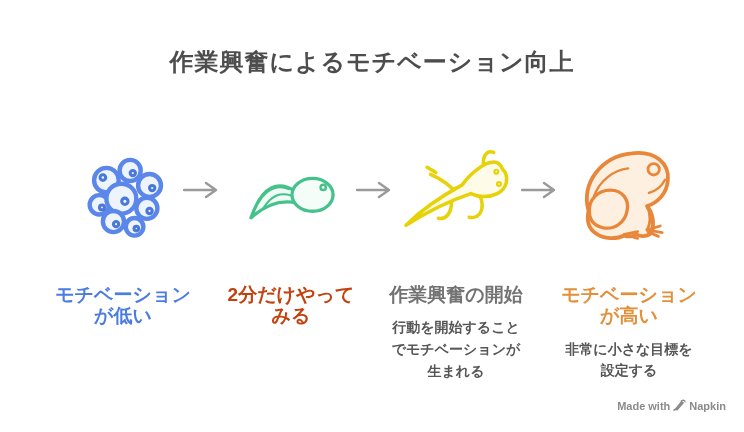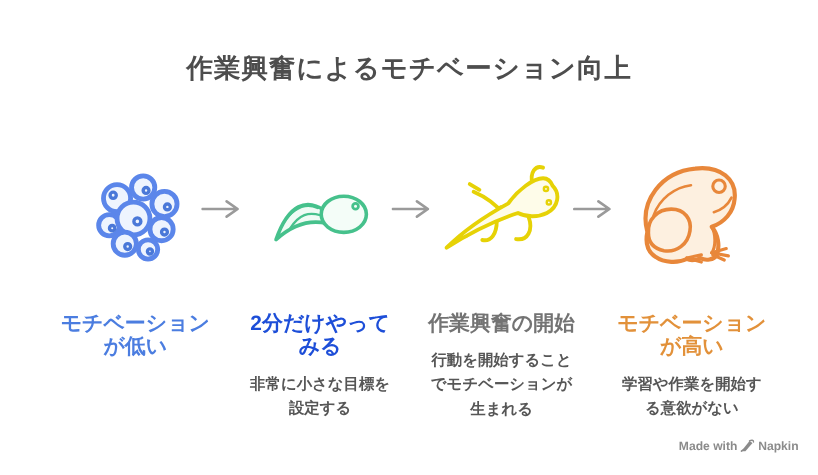--- a/index.html
+++ b/index.html
@@ -20,21 +20,21 @@
   .stage-text{position:absolute;top:284px;width:160px;text-align:center;}
   .stage-heading{
     font-size:19px;font-weight:700;line-height:1.12;
     max-width:142px;margin:0 auto;
   }
   .stage-body{
     font-size:14px;font-weight:700;line-height:1.55;color:#565656;
     max-width:130px;margin:12px auto 0 auto;
   }
   .c-blue{color:#4b7de0;}
-  .c-green{color:#1d4ed8;}
+  .c-green{color:#c2410c;}
   .c-yellow{color:#737373;}
   .c-orange{color:#e2913a;}
 
   .watermark{
     position:absolute;right:18px;top:399px;
     display:flex;align-items:center;gap:3px;
     font-size:11px;font-weight:700;color:#8b8b8b;
   }
   .watermark .logo{display:flex;align-items:center;}
 </style>
@@ -134,31 +134,30 @@
       </g>
     </svg>
   </div>
 
   <div class="stage-text" style="left:43px;">
     <div class="stage-heading c-blue">モチベーションが低い</div>
   </div>
 
   <div class="stage-text" style="left:211px;">
     <div class="stage-heading c-green">2分だけやってみる</div>
-    <div class="stage-body">非常に小さな目標を設定する</div>
   </div>
 
   <div class="stage-text" style="left:376px;">
     <div class="stage-heading c-yellow">作業興奮の開始</div>
     <div class="stage-body">行動を開始することでモチベーションが生まれる</div>
   </div>
 
   <div class="stage-text" style="left:549px;">
     <div class="stage-heading c-orange">モチベーションが高い</div>
-    <div class="stage-body">学習や作業を開始する意欲がない</div>
+    <div class="stage-body">非常に小さな目標を設定する</div>
   </div>
 
   <div class="watermark">
     <span>Made with</span>
     <span class="logo">
       <svg width="13" height="13" viewBox="0 0 14 14">
         <path d="M1,12 L9,2 L12,4 L5,12 Z" fill="#8b8b8b"></path>
         <path d="M1,12 L4,10" stroke="#8b8b8b" stroke-width="1.6" stroke-linecap="round"></path>
         <path d="M9,2 C11,1 13,1 13,3" fill="none" stroke="#8b8b8b" stroke-width="1.4" stroke-linecap="round"></path>
       </svg>

